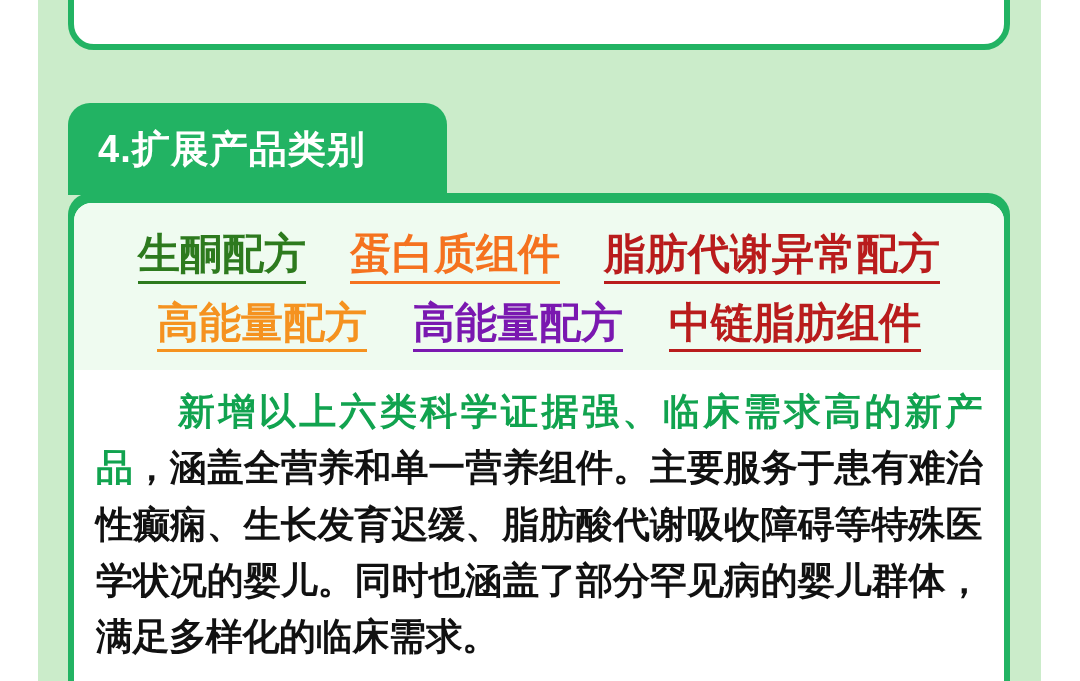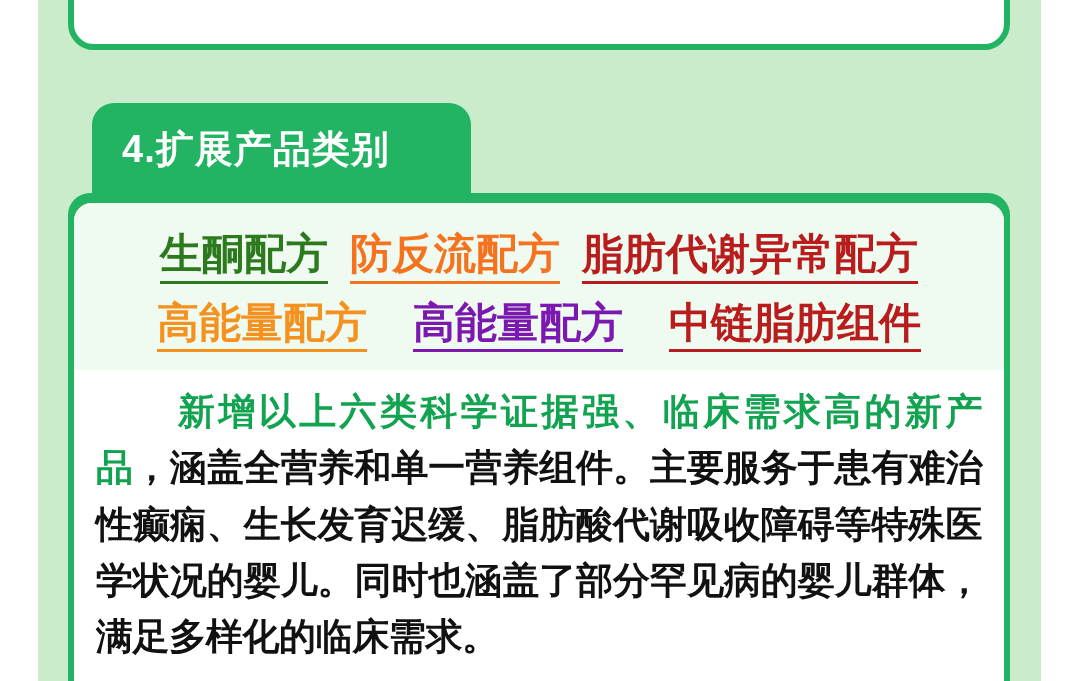--- a/index.html
+++ b/index.html
@@ -60,21 +60,20 @@
     width: 379px;
     height: 92px;
     background: #22b363;
     border-top-left-radius: 22px;
     border-top-right-radius: 22px;
     box-sizing: border-box;
     display: flex;
     align-items: center;
     padding-left: 30px;
     z-index: 3;
-    margin-left: 24px;
   }
   .tab-title {
     color: #ffffff;
     font-size: 38px;
     font-weight: bold;
     letter-spacing: 1px;
     line-height: 1;
     white-space: nowrap;
   }
 
@@ -101,21 +100,21 @@
   .keywords {
     background: #effbf0;
     padding: 26px 16px 18px 16px;
   }
   .kw-row {
     display: flex;
     justify-content: center;
     align-items: flex-end;
     flex-wrap: nowrap;
   }
-  .kw-row.row1 { gap: 22px; }
+  .kw-row.row1 { gap: 44px; }
   .kw-row.row2 { gap: 46px; margin-top: 14px; }
 
   .kw {
     font-size: 42px;
     font-weight: bold;
     line-height: 1.18;
     white-space: nowrap;
     border-bottom: 3px solid currentColor;
     padding-bottom: 2px;
     letter-spacing: 0px;
@@ -152,21 +151,21 @@
     <div class="tab">
       <span class="tab-title">4.扩展产品类别</span>
     </div>
 
     <div class="card">
       <div class="card-inner">
 
         <div class="keywords">
           <div class="kw-row row1">
             <span class="kw" style="color:#2d7a1e">生酮配方</span>
-            <span class="kw" style="color:#f5721f">防反流配方</span>
+            <span class="kw" style="color:#f5721f">蛋白质组件</span>
             <span class="kw" style="color:#b91c1c">脂肪代谢异常配方</span>
           </div>
           <div class="kw-row row2">
             <span class="kw" style="color:#f5921f">高能量配方</span>
             <span class="kw" style="color:#7a18b0">高能量配方</span>
             <span class="kw" style="color:#b91c1c">中链脂肪组件</span>
           </div>
         </div>
 
         <div class="body-text">

